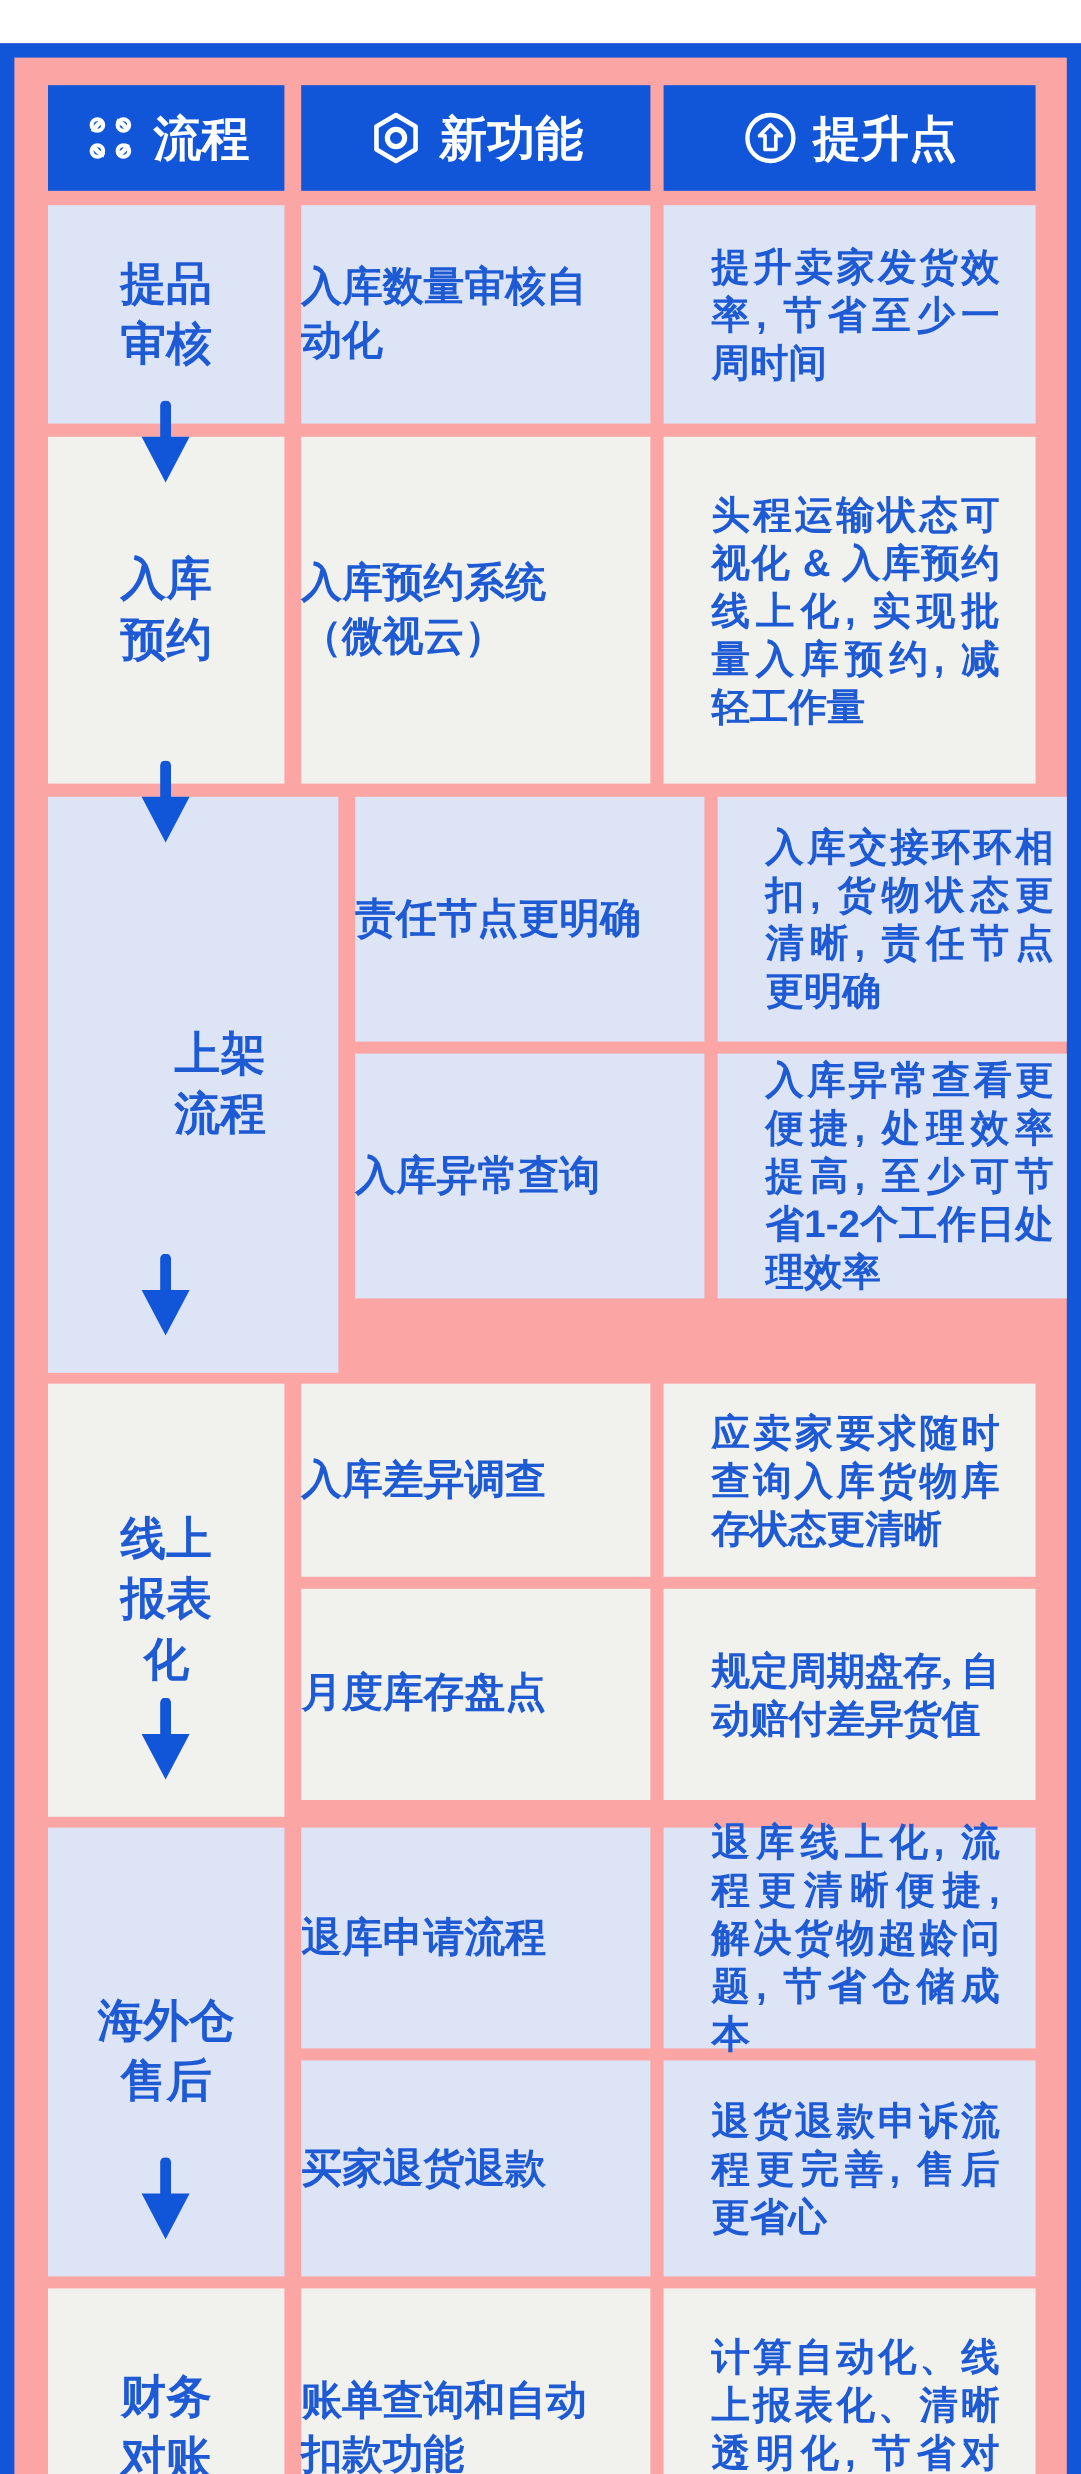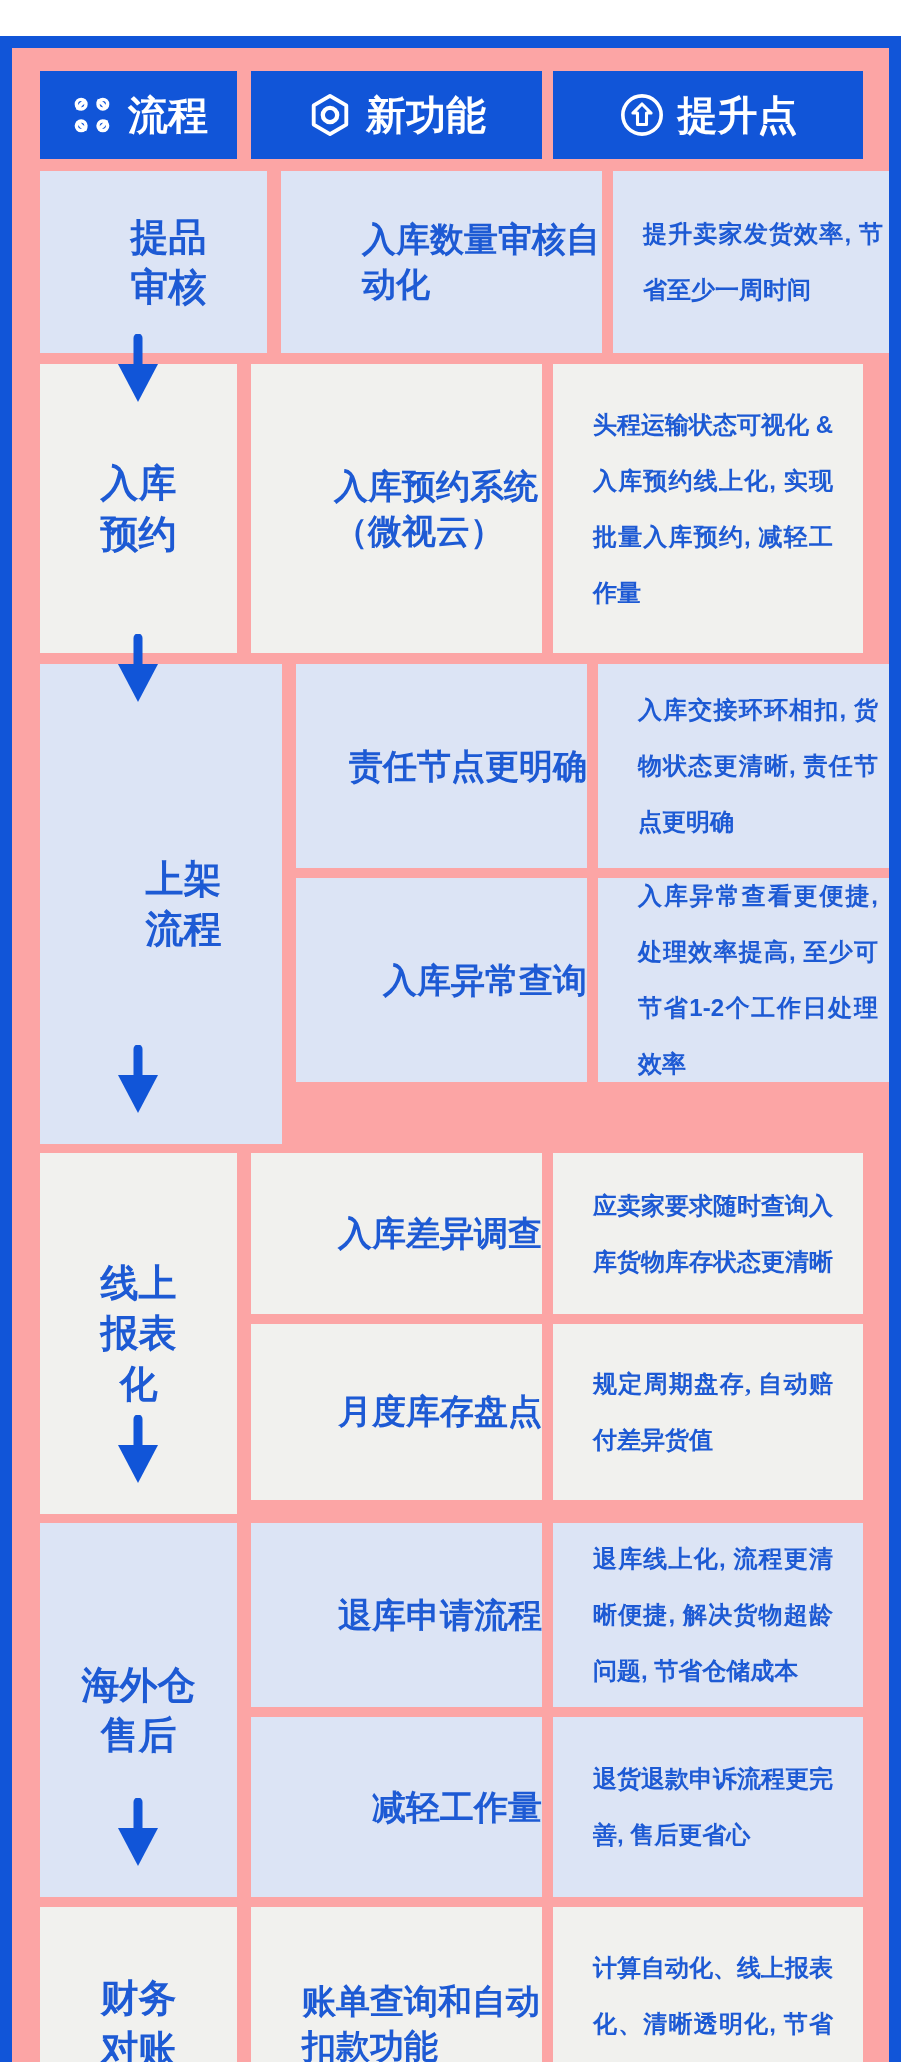--- a/index.html
+++ b/index.html
@@ -28,33 +28,33 @@
   .s6{margin-top:10px;}
   .bg-blue{background:#dce4f5;}
   .bg-gray{background:#f1f1ee;}
   .proc-box{display:flex;align-items:center;justify-content:center;}
   .proc{
     font-size:38px;font-weight:bold;color:#1d5ad4;
     text-align:center;line-height:1.32;width:84px;
   }
   .proc-wide{width:122px;}
   .stack{display:flex;flex-direction:column;gap:10px;}
-  .fbox{display:flex;align-items:center;justify-content:flex-end;}
+  .fbox{display:flex;align-items:center;justify-content:flex-start;}
   .feature{
     font-size:34px;font-weight:bold;color:#1d5ad4;
     text-align:left;line-height:1.32;max-width:240px;
   }
   .feat-narrow{max-width:208px;}
   .bbox{display:flex;align-items:center;justify-content:flex-start;padding-left:40px;box-sizing:border-box;}
   .benefit{
-    font-size:24px;font-weight:bold;color:#1d5ad4;
-    line-height:56px;width:240px;text-align:justify;text-align-last:left;
+    font-size:32px;font-weight:bold;color:#1d5ad4;
+    line-height:40px;width:240px;text-align:justify;text-align-last:left;
   }
   
-  .h182{height:182px;padding-left:30px;} .h289{height:289px;}
+  .h182{height:182px;} .h289{height:289px;}
   .h195{height:204px;} .h175{height:161px;} .h176{height:176px;font-family:Liberation Serif, serif;}
   .h184{height:184px;} .h180{height:180px;} .h233{height:233px;}
   .h400{height:480px;padding-left:45px;} .h361{height:361px;} .h374{height:374px;}
   .arrow{position:absolute;left:104px;width:44px;height:70px;}
   .a1{top:286px;} .a2{top:586px;} .a3{top:997px;} .a4{top:1367px;} .a5{top:1750px;}
 </style>
 </head>
 <body>
 
 <div class="frame">
@@ -163,21 +163,21 @@
 
     <div class="row section s5">
       <div class="c1 proc-box bg-blue h374">
         <div class="proc proc-wide">海外仓售后</div>
       </div>
       <div class="c2 stack">
         <div class="fbox bg-blue h184">
           <div class="feature">退库申请流程</div>
         </div>
         <div class="fbox bg-blue h180">
-          <div class="feature">减轻工作量</div>
+          <div class="feature">买家退货退款</div>
         </div>
       </div>
       <div class="c3 stack">
         <div class="bbox bg-blue h184">
           <div class="benefit">退库线上化, 流程更清晰便捷, 解决货物超龄问题, 节省仓储成本</div>
         </div>
         <div class="bbox bg-blue h180">
           <div class="benefit">退货退款申诉流程更完善, 售后更省心</div>
         </div>
       </div>

